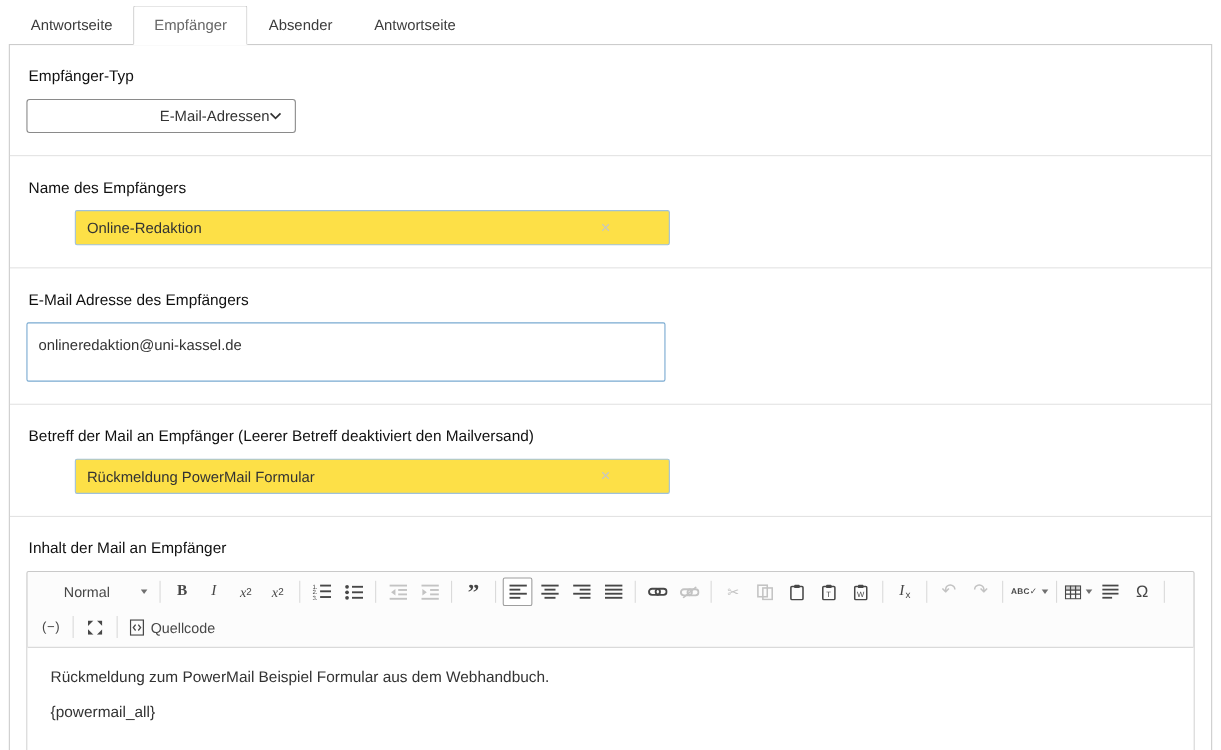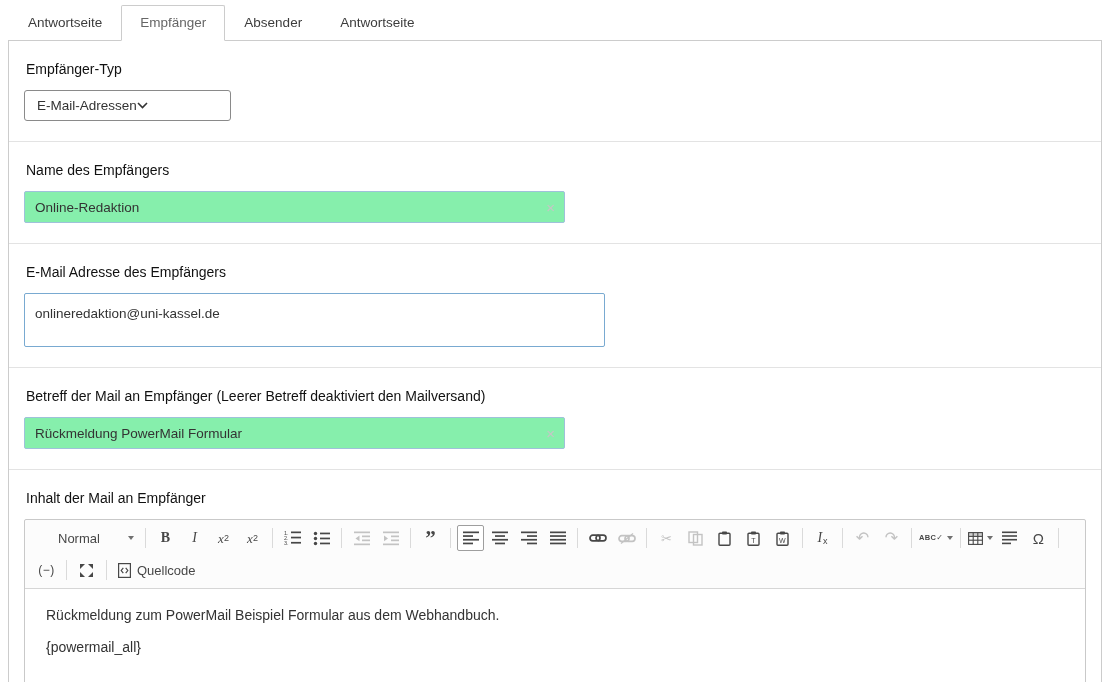--- a/index.html
+++ b/index.html
@@ -20,30 +20,30 @@
     border-bottom:1px solid #fff; color:var(--tab_active_text,#666);
     border-radius:2px 2px 0 0;
   }
   
   .panel { margin:0 8px; border:1px solid var(--panel_border,#ccc); background:#fff; height:655px; }
   .section { padding:20px 15px; border-bottom:1px solid var(--divider,#e3e3e3); }
   .section:last-child { border-bottom:none; }
   .label { font-size:14px; font-weight:normal; color:var(--label_text,#111); margin:0 0 13px 2px; }
   
   .select {
-    width:207px; height:31px; border:1px solid #8a8a8a; border-radius:3px;
-    display:flex; align-items:center; justify-content:flex-start;
+    width:245px; height:31px; border:1px solid #8a8a8a; border-radius:3px;
+    display:flex; align-items:center; justify-content:flex-end;
     padding:0 12px; font-size:13.5px; color:var(--value_text,#333); cursor:pointer; background:#fff;
   }
   
   .input-wrap { position:relative; width:541px; }
   input.text {
     width:100%; height:32px; border:1px solid var(--input_border,#9fc1da); border-radius:2px;
     padding:0 30px 0 10px; font:13.5px "Liberation Sans", sans-serif; color:var(--value_text,#333);
-    outline:none; background:#86efac;
+    outline:none; background:#fde047;margin-left:44px;
   }
   .clear-x {
     position:absolute; right:10px; top:50%; transform:translateY(-50%);
     color:#c6c6c6; font-size:15px; line-height:1; cursor:pointer;
   }
   textarea.area {
     width:581px; height:54px; border:1px solid var(--email_border,#79aad1); border-radius:2px;
     padding:12px 10px; font:13.5px "Liberation Sans", sans-serif; color:var(--value_text,#333);
     resize:none; outline:none; display:block; background:#fff;
   }

